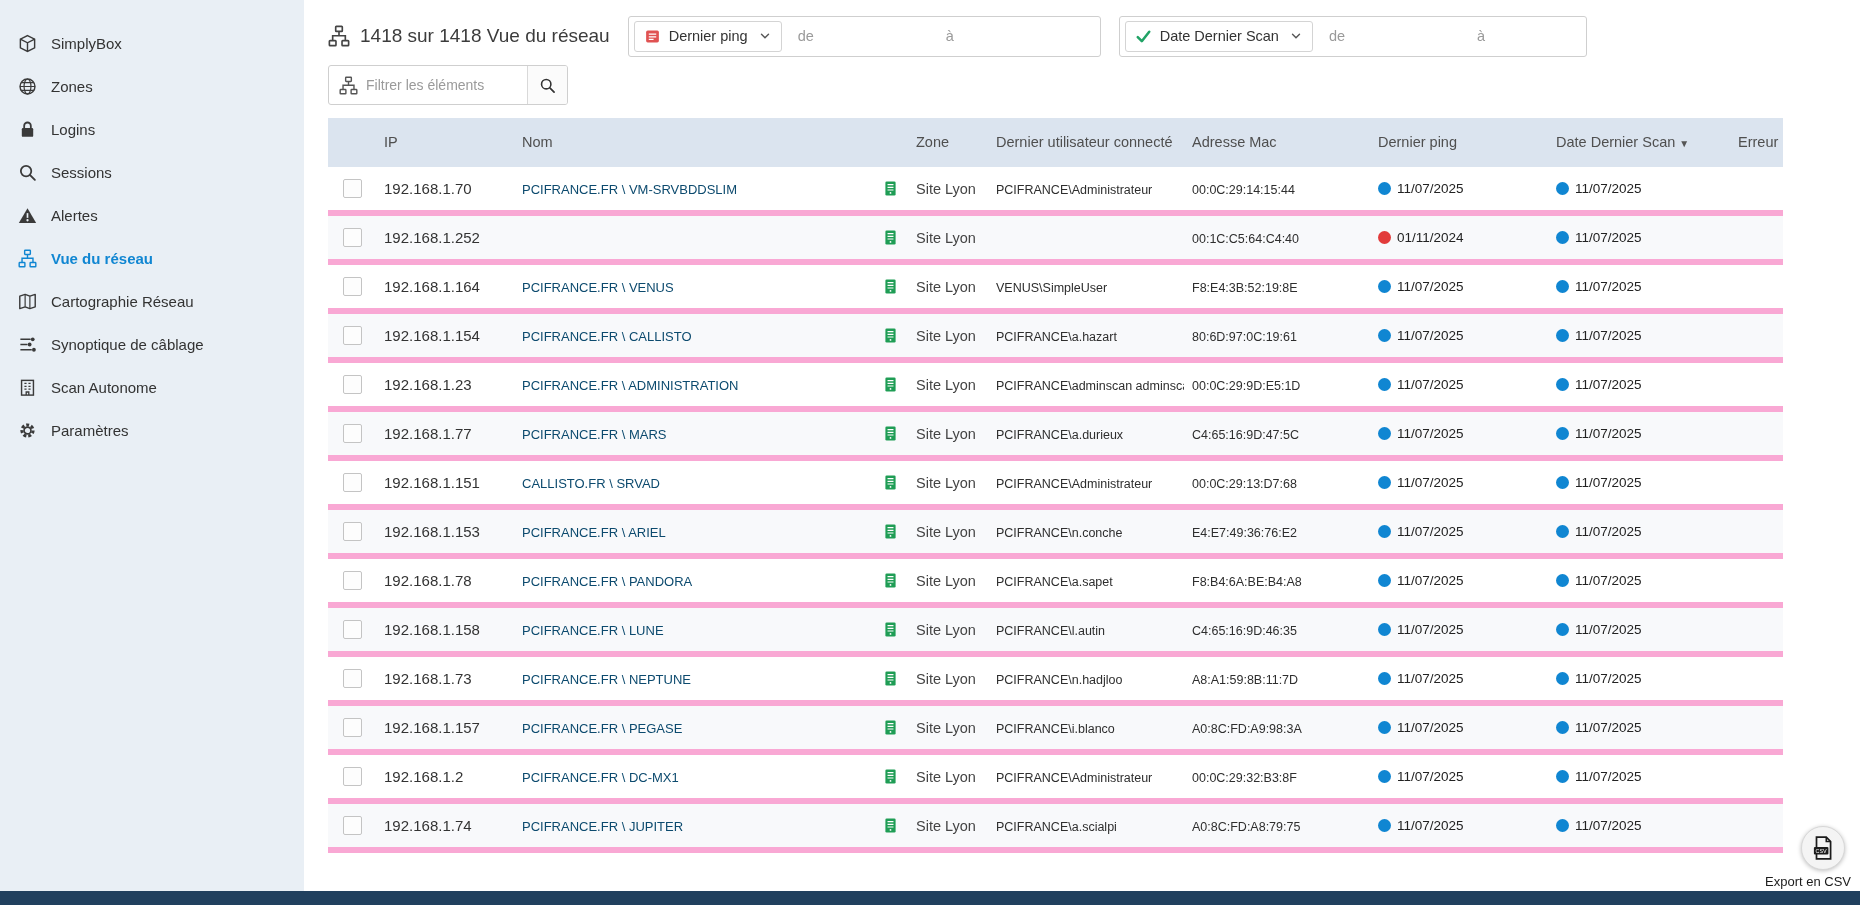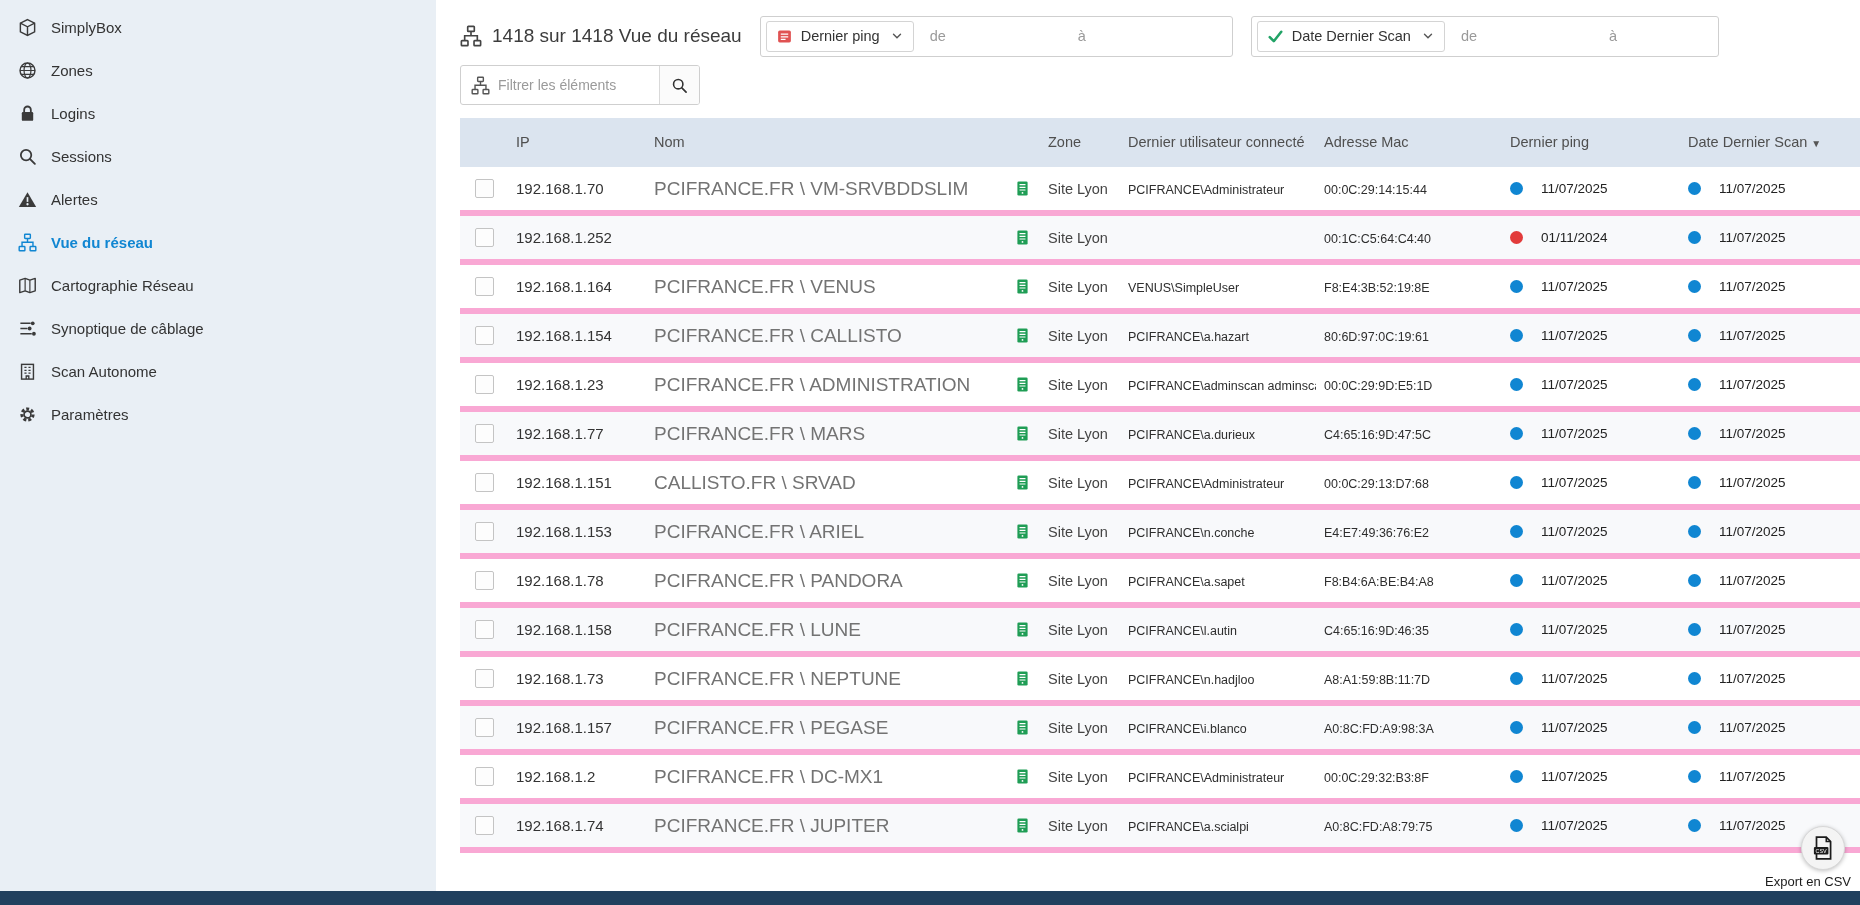--- a/index.html
+++ b/index.html
@@ -2,21 +2,21 @@
 <html><head>
 <meta charset="utf-8">
 <style>
   * { margin:0; padding:0; box-sizing:border-box; }
   html,body { width:1860px; height:905px; overflow:hidden; }
   body { font-family:"Liberation Sans", sans-serif; background:#fff; position:relative; }
 
   .app { display:flex; width:100%; height:100%; position:relative; }
 
   
-  .sidebar { width:436px; height:100%; background:#e9eff5; padding-top:6px; flex-shrink:0; }
+  .sidebar { width:304px; height:100%; background:#e9eff5; padding-top:22px; flex-shrink:0; }
   .side-item { display:flex; align-items:center; height:43px; padding:0 18px; font-size:15px;
                color:#333; cursor:pointer; position:relative; gap:14px; }
   .side-item .s-icon { width:19px; height:19px; color:#3a3a3a; flex-shrink:0; display:flex; }
   .side-item .s-icon svg { width:100%; height:100%; }
   .side-item.active { color:#1086d2; font-weight:bold; }
   .side-item.active .s-icon { color:#1086d2; }
   .side-warn { position:absolute; right:80px; width:17px; height:17px; display:flex; }
   .side-warn svg { width:100%; height:100%; }
 
   
@@ -70,26 +70,26 @@
   .c-mac   { width:186px; }
   .c-ping  { width:178px; }
   .c-scan  { width:182px; }
   .c-err   { flex:1; }
   .hcell { cursor:pointer; line-height:1.2; }
   .sort-arrow { font-size:10px; color:#555; margin-left:4px; }
 
   .row-check { width:19px; height:19px; appearance:none; -webkit-appearance:none; border:1px solid #c4c4c4;
                border-radius:2px; background:#fdfdfd; cursor:pointer; }
   .ip-text { font-size:15px; color:#333; }
-  .dev-link { font-size:19px; color:#737373; text-decoration:none; white-space:nowrap; }
+  .dev-link { font-size:13px; color:#0c4a6e; text-decoration:none; white-space:nowrap; }
   .dev-icon { width:17px; height:17px; display:flex; }
   .dev-icon svg { width:100%; height:100%; }
   .zone-text { font-size:14.5px; color:#444; white-space:nowrap; }
   .small-text { font-size:12.5px; color:#2e2e2e; white-space:nowrap; }
-  .date-cell { display:flex; align-items:center; gap:18px; }
+  .date-cell { display:flex; align-items:center; gap:6px; }
   .dot { width:13px; height:13px; border-radius:50%; background:#1086d2; flex-shrink:0; }
   .dot.down { background:#e23b3b; }
   .date-text { font-size:13.5px; color:#222; }
 
   
   .export-wrap { position:absolute; right:9px; bottom:16px; display:flex; flex-direction:column;
                  align-items:flex-end; z-index:5; }
   .export-btn { width:44px; height:44px; border-radius:50%; border:1px solid #d8d8d8; background:#f4f4f4;
                 box-shadow:0 1px 4px rgba(0,0,0,.25); cursor:pointer; display:flex; align-items:center;
                 justify-content:center; margin-right:6px; }

